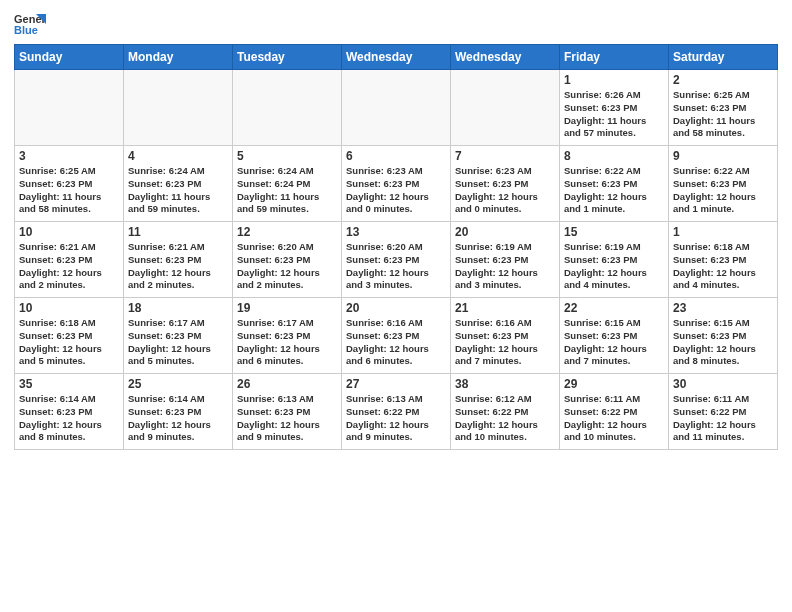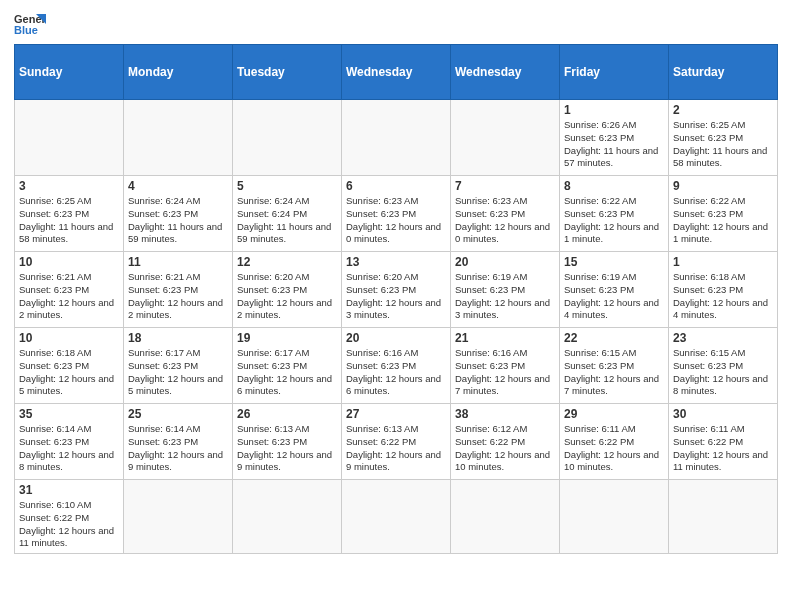--- a/index.html
+++ b/index.html
@@ -47,21 +47,21 @@
     .calendar {
       width: 100%;
       border-collapse: collapse;
       border: 1px solid #ccc;
     }
     .calendar th {
       background: #2874c8;
       color: white;
       font-size: 12px;
       font-weight: bold;
-      padding: 20px 4px;
+      padding: 5px 4px;
       text-align: left;
       border: 1px solid #1a5fa8;
     }
     .calendar td {
       width: 14.28%;
       vertical-align: top;
       border: 1px solid #ccc;
       padding: 3px 4px;
       background: white;
       height: 76px;
@@ -73,20 +73,21 @@
       font-size: 12px;
       font-weight: bold;
       color: #333;
       display: block;
       margin-bottom: 2px;
     }
     .day-info {
       font-size: 9.5px;
       color: #333;
       line-height: 1.35;
+      font-weight: bold;
     }
     .last-row td {
       height: 62px;
     }
   </style>
 </head>
 <body>
 
 <div class="page">
   <div class="header">
@@ -334,30 +335,15 @@
 and 10 minutes.</div>
           </td>
           <td>
             <span class="day-number">30</span>
             <div class="day-info">Sunrise: 6:11 AM
 Sunset: 6:22 PM
 Daylight: 12 hours
 and 11 minutes.</div>
           </td>
         </tr>
-        <tr class="last-row">
-          <td>
-            <span class="day-number">31</span>
-            <div class="day-info">Sunrise: 6:10 AM
-Sunset: 6:22 PM
-Daylight: 12 hours
-and 11 minutes.</div>
-          </td>
-          <td class="empty"></td>
-          <td class="empty"></td>
-          <td class="empty"></td>
-          <td class="empty"></td>
-          <td class="empty"></td>
-          <td class="empty"></td>
-        </tr>
       </tbody>
   </table>
 </div>
 
 </body></html>

